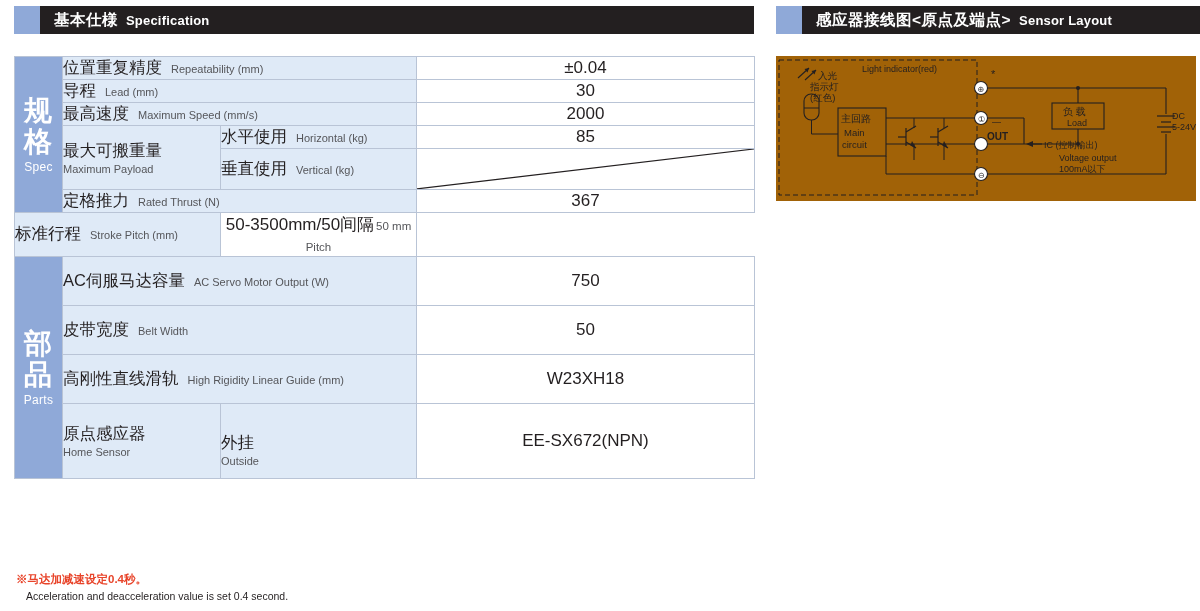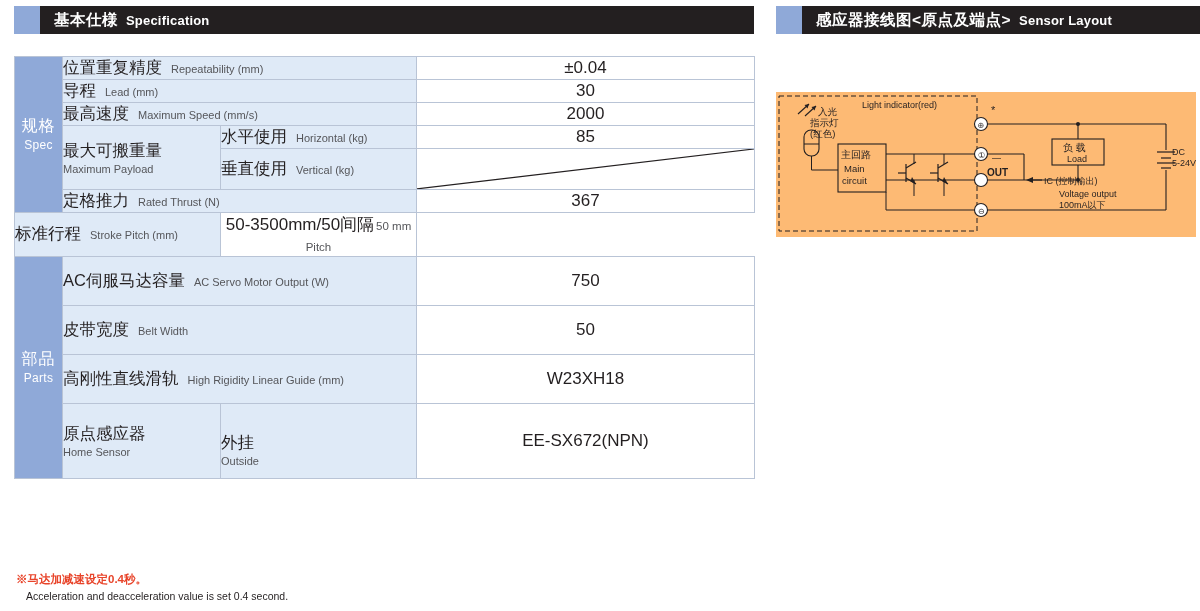--- a/index.html
+++ b/index.html
@@ -68,22 +68,22 @@
   }
 
   .sidecell {
     background: #8fa9d8;
     width: 48px;
     text-align: center;
     color: #ffffff;
     vertical-align: middle;
   }
   .sidecell .cn {
-    font-size: 16px;
-    font-weight: normal;
+    font-size: 28px;
+    font-weight: bold;
     line-height: 1.12;
     letter-spacing: 1px;
   }
   .sidecell .en {
     font-size: 12px;
     margin-top: 3px;
     letter-spacing: 0.3px;
   }
 
   .labelcell {
@@ -148,22 +148,21 @@
     margin-left: 10px;
   }
 
   
   #sensor-diagram {
     position: absolute;
     left: 776px;
     top: 56px;
     width: 420px;
     height: 145px;
-    background: #fdba74;
-    margin-top: 36px;
+    background: #a16207;
   }
   #sensor-diagram svg { display: block; }
   .dg-txt { font-family: "Liberation Sans", sans-serif; fill: #231f20; }
 </style>
 </head>
 <body>
 
 <div class="hdr" id="hdr-spec">
   <div class="swatch"></div>
   <div class="bar">

